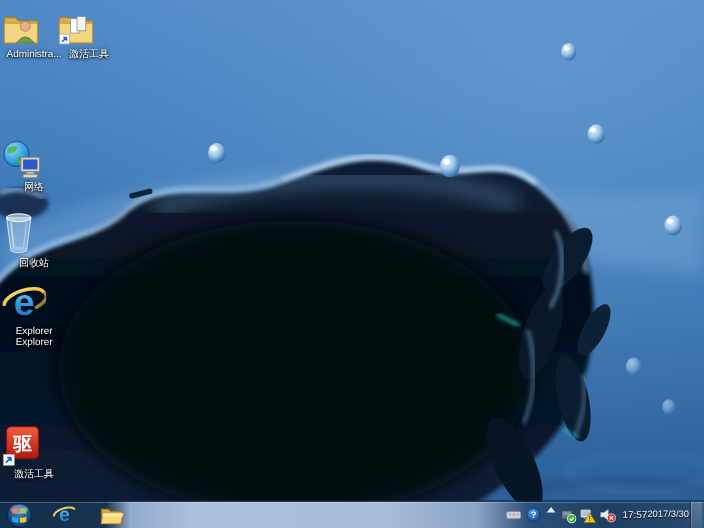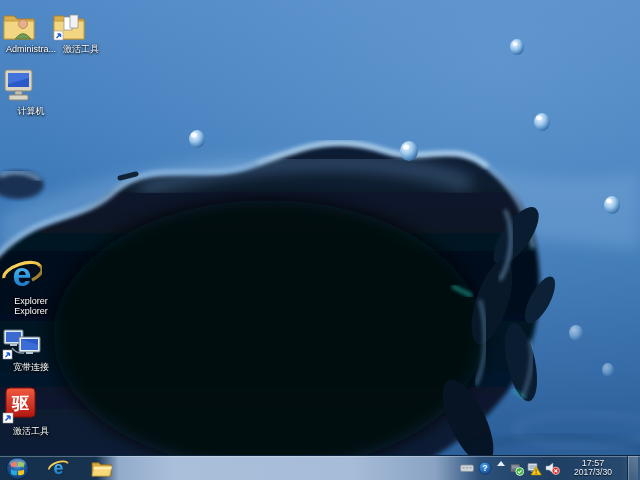--- a/index.html
+++ b/index.html
@@ -20,21 +20,21 @@
     background:linear-gradient(90deg,#142f4d 0%,#17334f 15%,#92aacb 18.5%,#a9bfda 27%,#a6bcd8 55%,#8aa3c4 68%,#2c507a 75%,#1e3f62 86%,#27496e 97%,#35597f 100%);
     border-top:1px solid #0b2440;box-shadow:inset 0 1px 0 rgba(255,255,255,.30);
     display:flex;align-items:center;}
   .tb-left{display:flex;align-items:center;height:100%;padding-left:5px;gap:13px;}
   .tb-btn{width:30px;height:25px;display:flex;align-items:center;justify-content:center;}
   .start-orb{width:25px;height:25px;display:flex;align-items:center;justify-content:center;}
   .tb-spacer{flex:1;}
   .tray{display:flex;align-items:center;height:100%;gap:3px;padding-right:2px;}
   .tray-ic{width:15px;height:25px;display:flex;align-items:center;justify-content:center;}
   .tray-ic.raised{align-items:flex-start;padding-top:5px;width:11px;}
-  .clock{width:54px;display:flex;flex-direction:column;align-items:center;justify-content:flex-start;
+  .clock{width:54px;display:flex;flex-direction:row;align-items:center;justify-content:flex-start;
     color:#eef4fb;text-shadow:0 1px 1px rgba(0,0,0,.9);line-height:1.15;margin-left:3px;}
   .clock .t{font-size:9px;}
   .clock .d{font-size:8.5px;}
   .show-desktop{width:11px;height:25px;margin-left:4px;border-left:1px solid rgba(5,25,48,.8);
     background:linear-gradient(180deg,rgba(255,255,255,.22),rgba(255,255,255,.08));
     box-shadow:inset 1px 0 0 rgba(255,255,255,.25);}
 </style>
 </head>
 <body>
 
@@ -141,34 +141,55 @@
         <path d="M2,11 h30 v18 h-30 z" fill="#f3d682" stroke="#c09a3e" stroke-width="1"></path>
         <rect x="12" y="7" width="8" height="13" fill="#ffffff" stroke="#8a8a8a" stroke-width=".7"></rect>
         <rect x="18" y="5" width="8" height="13" fill="#f2f2f2" stroke="#8a8a8a" stroke-width=".7"></rect>
         <rect x="2" y="21" width="9" height="9" fill="#ffffff" stroke="#9a9a9a" stroke-width=".6"></rect>
         <path d="M4.5,28 l4,-4 m0,0 h-3 m3,0 v3" stroke="#1e5ad6" stroke-width="1.4" fill="none"></path>
       </svg>
     </div>
     <div class="dicon-label">激活工具</div>
   </div>
 
-  <div class="dicon" style="left:2px;top:66px">
+
+  <div class="dicon" style="left:2px;top:125px">
     <div class="dicon-img tall">
-      <svg width="34" height="36" viewBox="0 0 34 36">
-        <rect x="3" y="2" width="27" height="21" rx="2" fill="#d8d4c6" stroke="#8a8678" stroke-width="1"></rect>
-        <rect x="6" y="5" width="21" height="14" fill="#2a5ac8"></rect>
-        <path d="M6,5 h21 v5 l-21,6 z" fill="#4a7ae0" opacity=".8"></path>
-        <rect x="13" y="23" width="7" height="4" fill="#c0bcae" stroke="#8a8678" stroke-width=".7"></rect>
-        <rect x="7" y="27" width="19" height="5" rx="1" fill="#d8d4c6" stroke="#8a8678" stroke-width="1"></rect>
-      </svg>
-    </div>
-    <div class="dicon-label">计算机</div>
-  </div>
-
-
+      <svg width="36" height="36" viewBox="0 0 36 36">
+        <defs>
+            <radialGradient id="gl" cx=".35" cy=".3" r=".9">
+              <stop offset="0" stop-color="#8fd8f8"></stop>
+              <stop offset=".6" stop-color="#2a9ad8"></stop>
+              <stop offset="1" stop-color="#1060a0"></stop>
+            </radialGradient>
+          </defs>
+        <circle cx="13" cy="13" r="11.5" fill="url(#gl)" stroke="#0a4a80" stroke-width=".8"></circle>
+        <path d="M5,8 q5,-4 9,-1 q-2,5 -7,5 q-3,0 -2,-4 z" fill="#52b84a" opacity=".9"></path>
+        <path d="M14,16 q6,-2 8,2 q-2,5 -7,4 q-3,-2 -1,-6 z" fill="#48a840" opacity=".9"></path>
+        <rect x="17" y="16" width="17" height="13" rx="1" fill="#d8d4c6" stroke="#8a8678" stroke-width="1"></rect>
+        <rect x="19" y="18" width="13" height="9" fill="#2a5ac8"></rect>
+        <rect x="22" y="29" width="7" height="2.5" fill="#c0bcae" stroke="#8a8678" stroke-width=".6"></rect>
+        <rect x="19" y="31.5" width="13" height="3" rx="1" fill="#d8d4c6" stroke="#8a8678" stroke-width=".8"></rect>
+      </svg>
+    </div>
+    <div class="dicon-label">网络</div>
+  </div>
+
+  <div class="dicon" style="left:2px;top:194px">
+    <div class="dicon-img tall">
+      <svg width="30" height="40" viewBox="0 0 30 40">
+        <path d="M4,6 L8,36 Q15,39.5 22,36 L26,6 Z" fill="rgba(205,230,250,.38)" stroke="rgba(240,250,255,.75)" stroke-width="1"></path>
+        <ellipse cx="15" cy="6" rx="11" ry="3.6" fill="rgba(235,248,255,.55)" stroke="rgba(255,255,255,.85)" stroke-width="1"></ellipse>
+        <path d="M8,10 L10.5,33" stroke="rgba(255,255,255,.55)" stroke-width="1.6"></path>
+        <path d="M22,10 L19.5,33" stroke="rgba(255,255,255,.35)" stroke-width="1.2"></path>
+        <ellipse cx="15" cy="34" rx="6.5" ry="2.2" fill="rgba(190,220,245,.5)"></ellipse>
+      </svg>
+    </div>
+    <div class="dicon-label">回收站</div>
+  </div>
 
   <div class="dicon" style="left:2px;top:256px">
     <div class="dicon-img tall">
       <svg width="40" height="38" viewBox="0 0 40 38">
         <defs>
           <linearGradient id="ieg" x1="0" y1="0" x2="0" y2="1">
               <stop offset="0" stop-color="#7fd4f8"></stop>
               <stop offset=".55" stop-color="#2e9ae0"></stop>
               <stop offset="1" stop-color="#1464b4"></stop>
             </linearGradient>
@@ -178,37 +199,20 @@
             </linearGradient>
         </defs>
         <text x="20" y="30" text-anchor="middle" font-family="Liberation Sans, sans-serif" font-size="34" font-weight="bold" fill="url(#ieg)">e</text>
         <path d="M2,22 A 19,8.5 -18 0 1 38,10" stroke="url(#ring)" stroke-width="3.2" fill="none"></path>
         <path d="M38,10 A 19,8.5 -18 0 1 30,24" stroke="url(#ring)" stroke-width="3.2" fill="none" opacity=".65"></path>
       </svg>
     </div>
     <div class="dicon-label">Explorer Explorer</div>
   </div>
 
-  <div class="dicon" style="left:2px;top:326px">
-    <div class="dicon-img">
-      <svg width="40" height="32" viewBox="0 0 40 32">
-        <rect x="2" y="2" width="19" height="14" rx="1" fill="#dce8f4" stroke="#6a7a8a" stroke-width="1"></rect>
-        <rect x="4" y="4" width="15" height="10" fill="#3a6ad0"></rect>
-        <rect x="8" y="16" width="7" height="2" fill="#b8c4d0"></rect>
-        <rect x="17" y="9" width="21" height="15" rx="1" fill="#e8f0f8" stroke="#6a7a8a" stroke-width="1"></rect>
-        <rect x="19" y="11" width="17" height="11" fill="#2a5ac8"></rect>
-        <path d="M19,11 l17,6 v5 h-17 z" fill="#4a7ae0" opacity=".6"></path>
-        <rect x="24" y="24" width="7" height="2" fill="#b8c4d0"></rect>
-        <path d="M10,20 q5,6 12,5" stroke="#8a9aa8" stroke-width="1.4" fill="none"></path>
-        <rect x="1" y="22" width="9" height="9" fill="#ffffff" stroke="#9a9a9a" stroke-width=".6"></rect>
-        <path d="M3.5,29 l4,-4 m0,0 h-3 m3,0 v3" stroke="#1e5ad6" stroke-width="1.4" fill="none"></path>
-      </svg>
-    </div>
-    <div class="dicon-label">宽带连接</div>
-  </div>
 
   <div class="dicon" style="left:2px;top:386px">
     <div class="dicon-img tall">
       <svg width="36" height="38" viewBox="0 0 36 38">
         <defs>
             <linearGradient id="rg" x1="0" y1="0" x2="0" y2="1">
               <stop offset="0" stop-color="#f25a40"></stop>
               <stop offset="1" stop-color="#b01810"></stop>
             </linearGradient>
           </defs>

